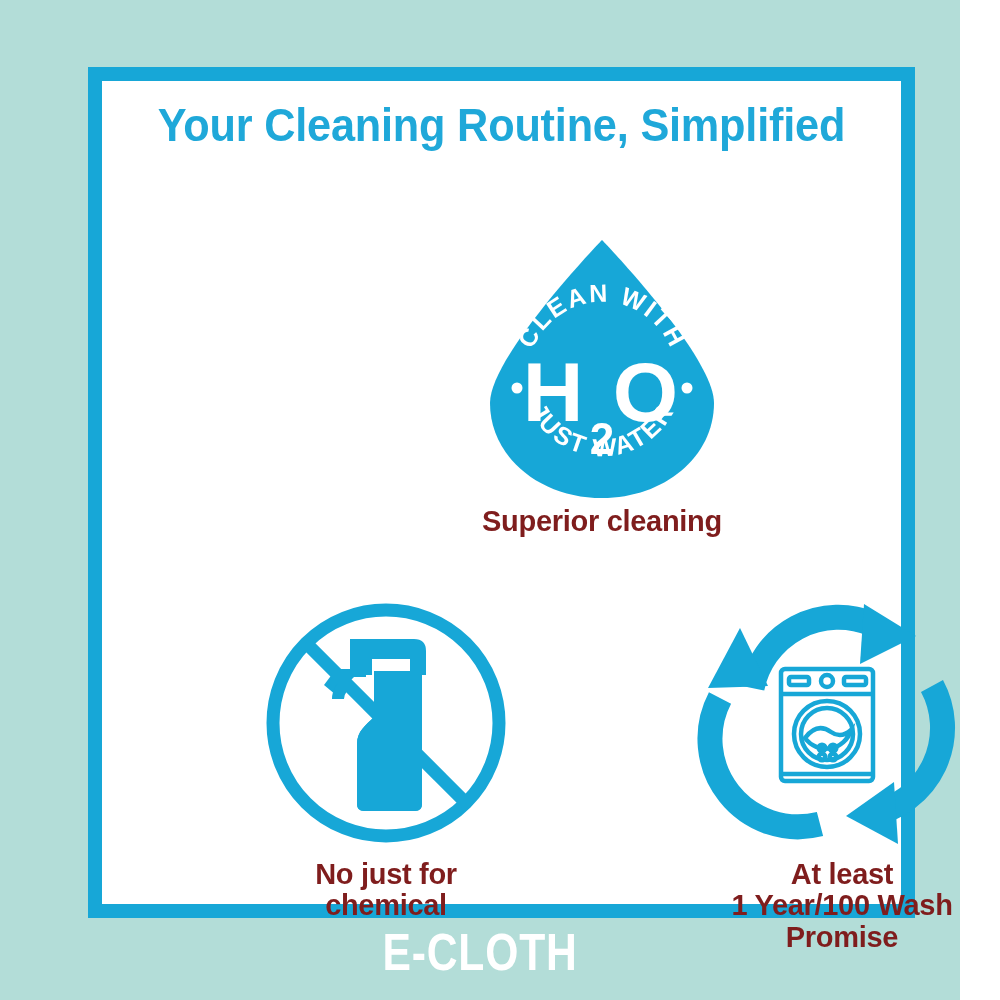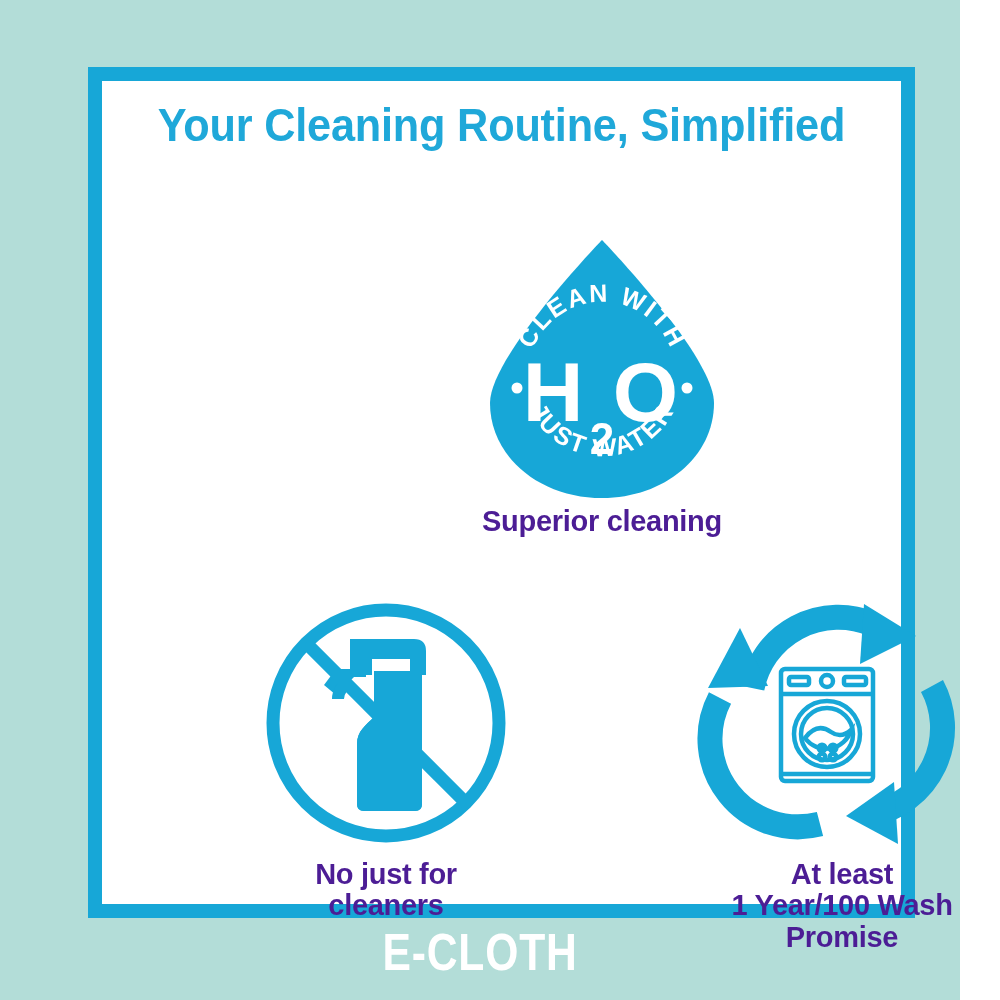--- a/index.html
+++ b/index.html
@@ -47,21 +47,21 @@
     line-height: 1;
     transform: scaleX(0.94);
     transform-origin: center top;
     white-space: nowrap;
   }
 
   
   .caption {
     position: absolute;
     text-align: center;
-    color: #4c1d95;
+    color: #7f1d1d;
     font-family: "Liberation Sans", sans-serif;
     font-weight: bold;
     font-size: 29px;
     line-height: 1.08;
     letter-spacing: -0.3px;
   }
   .caption .line { display: block; }
 
   
   #drop-wrap {
@@ -218,21 +218,21 @@
 
         <line x1="44" y1="44" x2="204" y2="204" stroke="#17a7d7" stroke-width="13"></line>
 
         <path d="M 95 145 C 95 132, 104 126, 112 118 L 112 72 L 160 72 L 160 205
                  Q 160 212, 153 212 L 102 212 Q 95 212, 95 205 Z" fill="#17a7d7"></path>
       </svg>
     </div>
 
     <div class="caption" id="caption-left">
       <span class="line">No just for</span>
-      <span class="line">cleaners</span>
+      <span class="line">chemical</span>
     </div>
 
     <div id="cycle-wrap">
       <svg viewBox="0 0 248 244" width="248" height="244">
         <g>
 
           <path d="M 50 86 A 88 88 0 0 1 170 22" fill="none" stroke="#17a7d7" stroke-width="25" stroke-linecap="butt"></path>
           <polygon points="162,2 214,34 158,62" fill="#17a7d7"></polygon>
 
           <path d="M 230 84 A 88 88 0 0 1 170 212" fill="none" stroke="#17a7d7" stroke-width="25" stroke-linecap="butt"></path>

